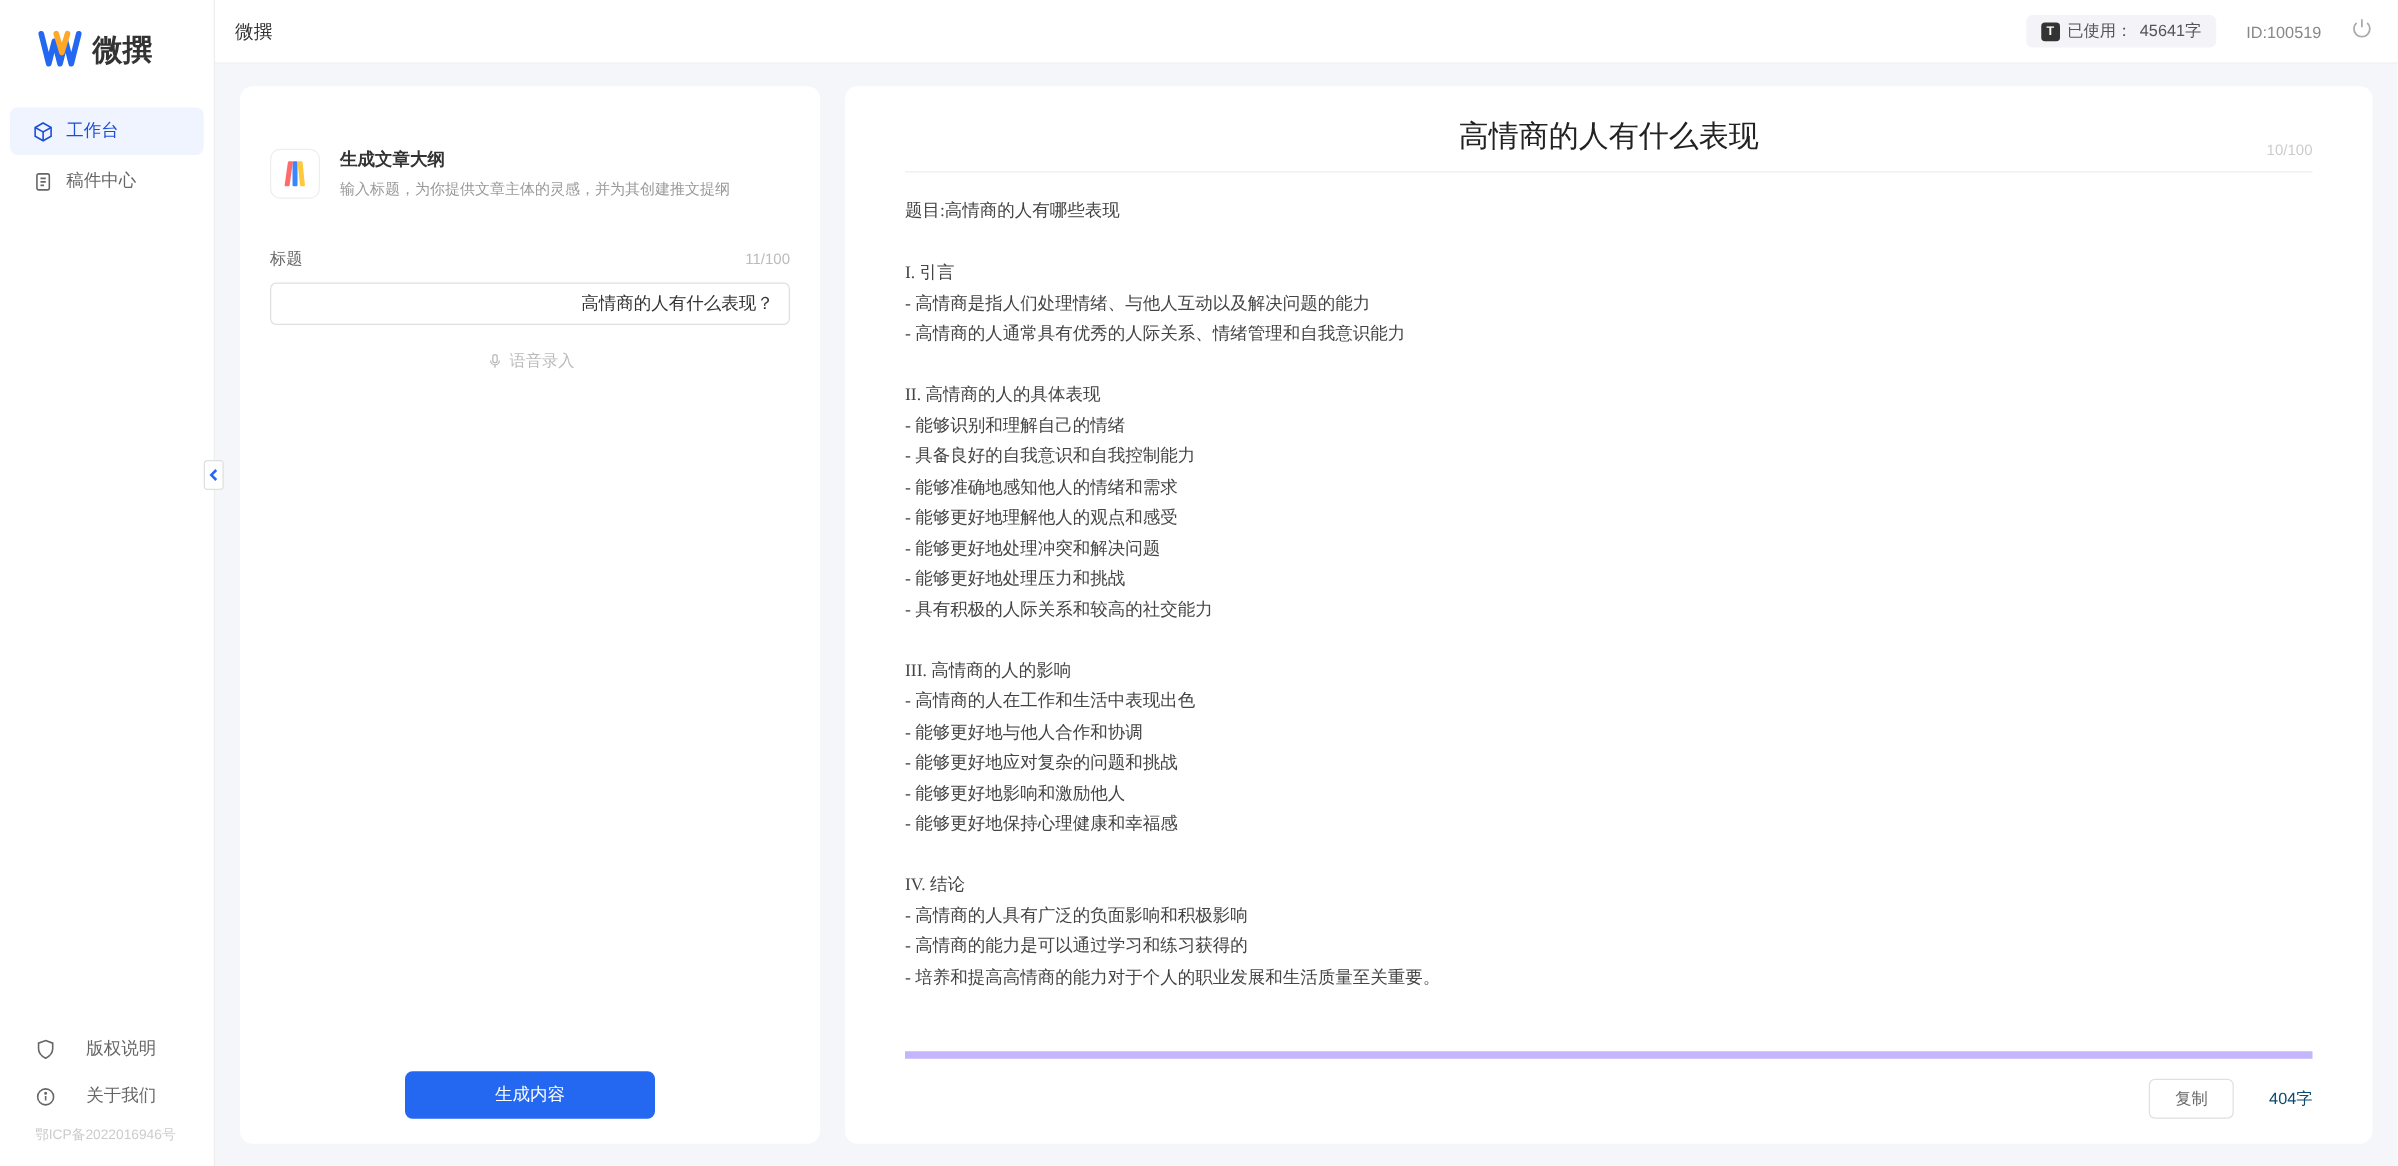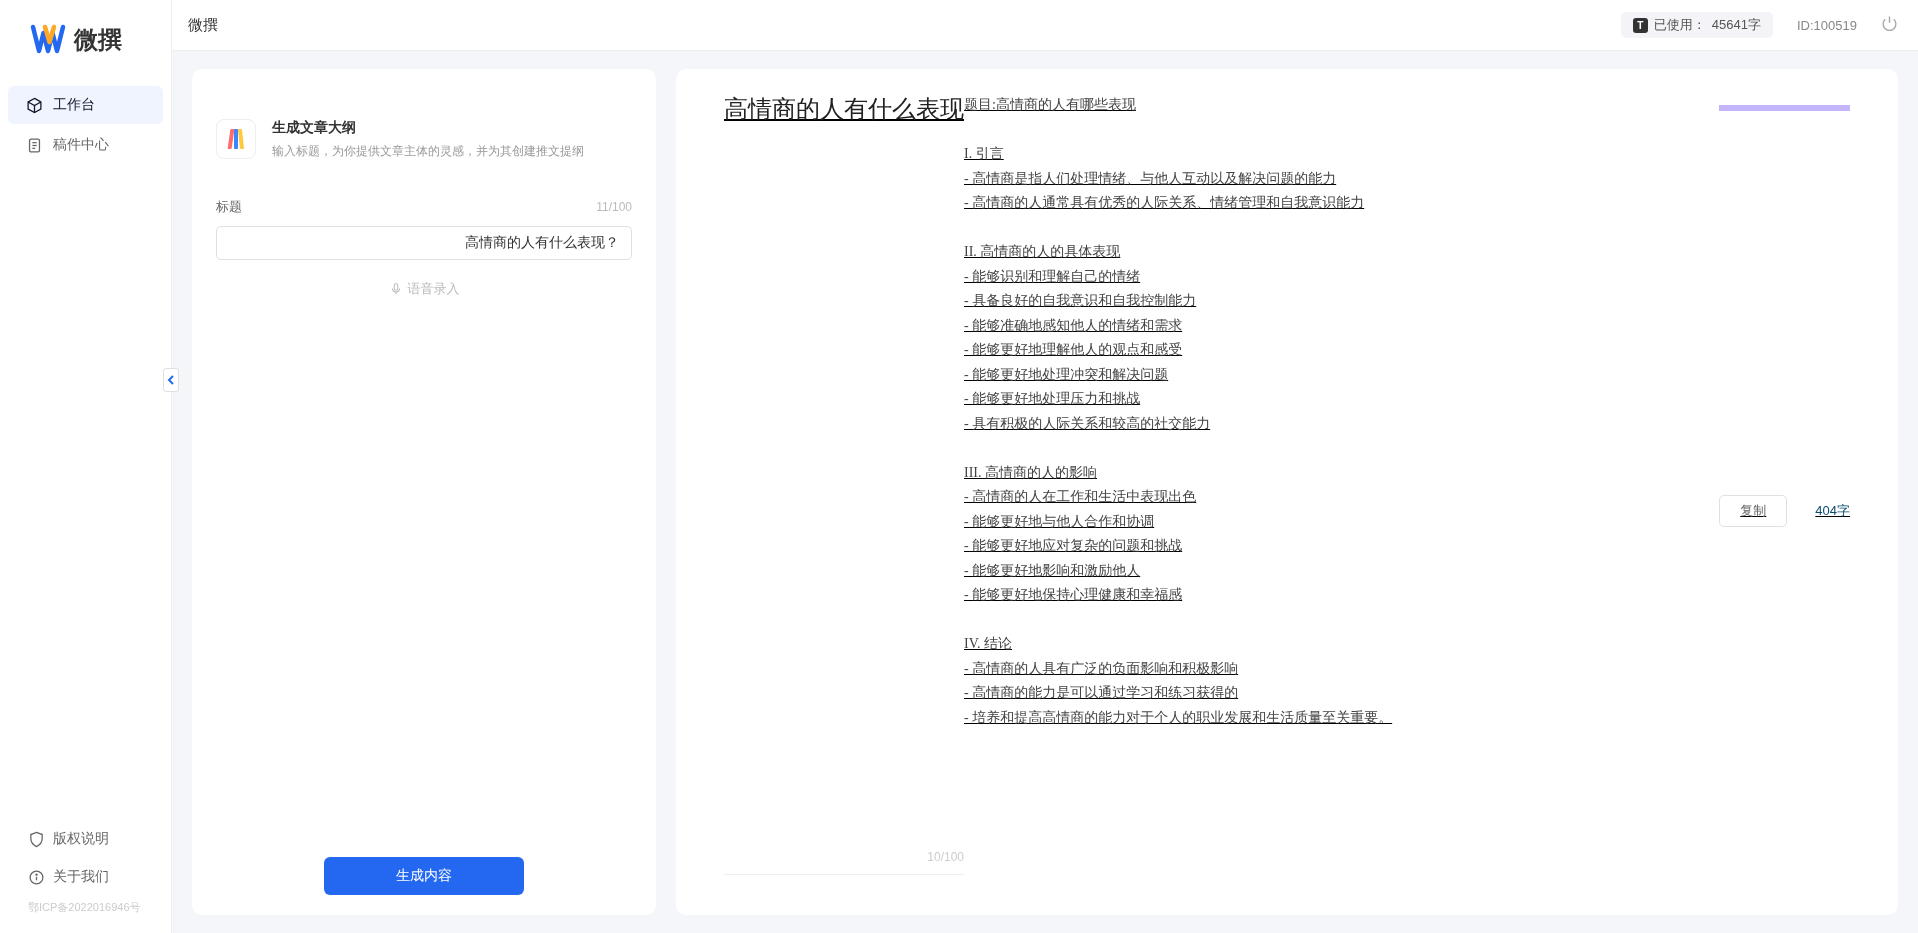--- a/index.html
+++ b/index.html
@@ -7,24 +7,24 @@
     
     .app-container { display: flex; height: 100%; }
     
     
     .sidebar { width: 172px; background: #fff; border-right: 1px solid #eee; display: flex; flex-direction: column; position: relative; }
     .logo-container { padding: 24px 20px 30px 30px; display: flex; align-items: center; gap: 8px; }
     .logo-icon { width: 36px; height: 32px; position: relative; }
     .logo-text { font-size: 24px; font-weight: 600; color: #333; }
     .nav-menu { flex: 1; padding: 0 8px; }
     .nav-item { display: flex; align-items: center; gap: 10px; padding: 10px 18px; border-radius: 6px; cursor: pointer; color: #666; font-size: 14px; margin-bottom: 2px; }
-    .nav-item.active { color: #0f172a; background: #f0f4ff; }
+    .nav-item.active { color: #1d4ed8; background: #f0f4ff; }
     .nav-item svg { width: 17px; height: 17px; flex-shrink: 0; }
     .sidebar-footer { padding-bottom: 12px; }
-    .sidebar-bottom-item { display: flex; align-items: center; gap: 8px; padding: 10px 28px; font-size: 14px; color: #666; cursor: pointer; }
+    .sidebar-bottom-item { display: flex; align-items: center; gap: 24px; padding: 10px 28px; font-size: 14px; color: #666; cursor: pointer; }
     .sidebar-bottom-item svg { width: 17px; height: 17px; }
     .icp { font-size: 11px; color: #ccc; padding: 4px 28px 6px; }
     .collapse-toggle { position: absolute; right: -8px; top: 368px; width: 16px; height: 24px; background: #fff; border: 1px solid #e0e0e0; border-radius: 3px; display: flex; align-items: center; justify-content: center; cursor: pointer; z-index: 10; }
     
     
     .main-area { flex: 1; display: flex; flex-direction: column; }
     
     
     .topbar { height: 51px; background: #fff; display: flex; align-items: center; justify-content: space-between; padding: 0 20px 0 16px; border-bottom: 1px solid #eee; }
     .topbar-title { font-size: 15px; color: #333; font-weight: 500; }
@@ -58,21 +58,21 @@
     .field-counter { font-size: 12px; color: #bbb; }
     .text-input { width: 100%; border: 1px solid #e0e0e0; border-radius: 5px; padding: 8px 12px; font-size: 14px; color: #333; outline: none; font-family: inherit; text-align: right; }
     
     .voice-input-row { display: flex; justify-content: center; margin-top: 20px; }
     .voice-input-btn { display: flex; align-items: center; gap: 5px; color: #bbb; font-size: 13px; cursor: pointer; }
     .voice-input-btn svg { width: 14px; height: 14px; }
     
     .generate-btn { background: #2468f2; color: #fff; border: none; border-radius: 6px; padding: 10px 0; font-size: 14px; width: 200px; margin: 0 auto; display: block; cursor: pointer; }
     
     
-    .right-panel { flex: 1; background: #fff; border-radius: 10px; display: flex; flex-direction: row; padding: 24px 48px 20px; text-decoration: underline; }
+    .right-panel { flex: 1; background: #fff; border-radius: 10px; display: flex; flex-direction: column; padding: 24px 48px 20px; }
     .output-title-row { display: flex; align-items: baseline; justify-content: center; position: relative; border-bottom: 1px solid #eee; padding-bottom: 12px; margin-bottom: 20px; }
     .output-title { font-size: 24px; font-family: "SimSun", serif; color: #222; font-weight: 400; }
     .output-title-counter { position: absolute; right: 0; bottom: 10px; font-size: 12px; color: #ccc; }
     
     .output-content { flex: 1; font-size: 14px; color: #444; line-height: 1.75; font-family: "SimSun", serif; white-space: pre-line; overflow: auto; }
     
     .output-footer { display: flex; justify-content: flex-end; align-items: center; gap: 28px; border-top: 6px solid #c4b5fd; padding-top: 16px; margin-top: 12px; }
     .copy-btn { border: 1px solid #e0e0e0; background: #fff; border-radius: 5px; padding: 6px 20px; font-size: 13px; color: #666; cursor: pointer; }
     .char-count { font-size: 13px; color: #0c4a6e; }
   </style>

